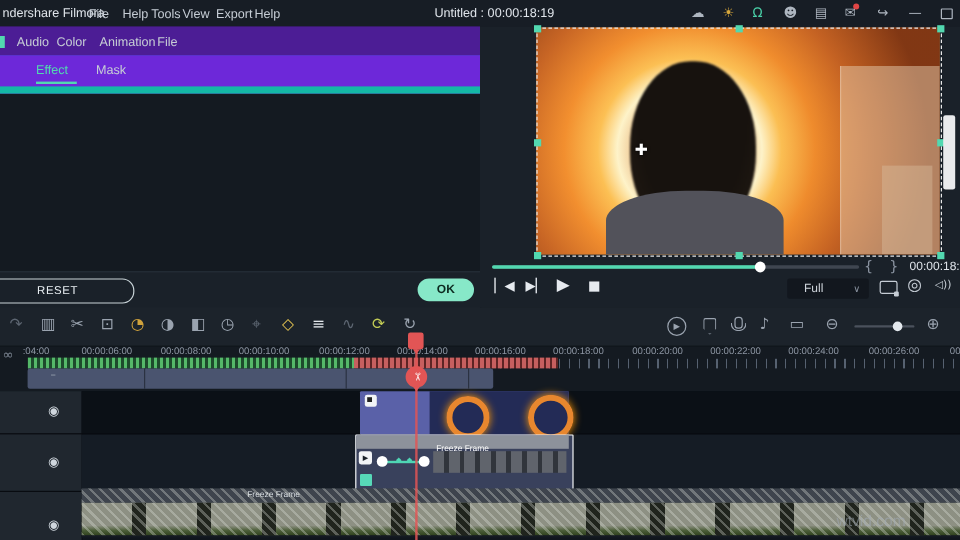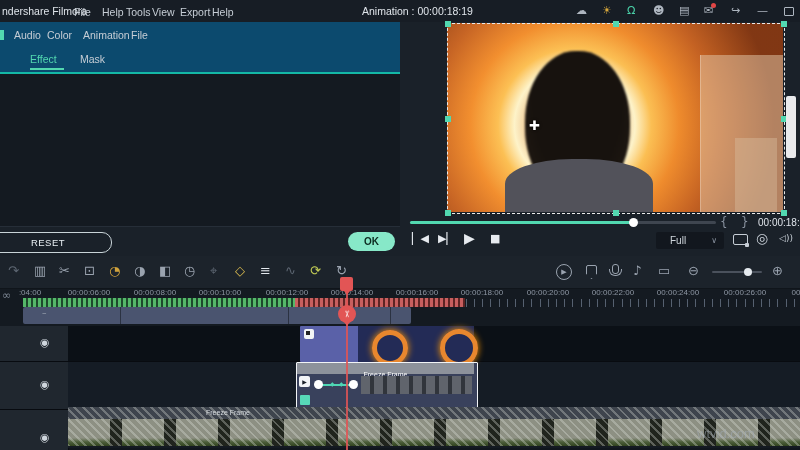--- a/index.html
+++ b/index.html
@@ -8,23 +8,23 @@
   .a{position:absolute;}
   .txt{color:#c6cdd5;font-size:10.5px;line-height:1;}
   .ic{position:absolute;font-family:"DejaVu Sans","Liberation Sans",sans-serif;line-height:1;color:#9aa3af;}
   
   #titlebar{left:0;top:0;width:800px;height:22px;background:#171d25;}
   .menu{position:absolute;top:6px;color:#c6cdd5;font-size:10.5px;cursor:default;}
   .ticon{top:5px;font-size:11px;}
   .badge::after{content:"";position:absolute;right:-3px;top:-2px;width:5px;height:5px;background:#e04545;border-radius:50%;}
   .i-restore{top:7px;width:8px;height:7px;border:1.1px solid #aeb6c0;border-radius:1px;}
   
-  #tabrow{left:0;top:22px;width:400px;height:24px;background:#0c4a6e;border-bottom:5px solid #0369a1;}
+  #tabrow{left:0;top:22px;width:400px;height:24px;background:#4c1d95;border-bottom:5px solid #0369a1;}
   .tab{position:absolute;top:7px;color:#c6cdd5;font-size:10.5px;}
-  #subtabrow{left:0;top:46px;width:400px;height:26px;background:#0c4a6e;border-bottom:2px solid #14b8a6;}
+  #subtabrow{left:0;top:46px;width:400px;height:26px;background:#6d28d9;border-bottom:6px solid #14b8a6;}
   #effectpanel{left:0;top:72px;width:400px;height:154px;background:#1d232b;border-right:1px solid #0d1117;}
   #slidercard{left:8px;top:24px;width:384px;height:78px;background:#232a33;border-radius:2px;}
   .strack{position:absolute;height:2px;background:#555e6a;border-radius:1px;}
   .sfill{position:absolute;height:2px;background:#cfd6dd;border-radius:1px;}
   .shandle{position:absolute;width:9px;height:9px;background:#f2f5f7;border-radius:50%;box-shadow:0 1px 2px rgba(0,0,0,.5);}
   .sval{position:absolute;width:38px;height:15px;background:#10151c;border:1px solid #3a424d;border-radius:2px;
         color:#dfe4ea;font-size:9px;line-height:15px;padding-left:8px;}
   #btnbar{left:0;top:226px;width:400px;height:30px;background:#1a2129;border-top:1px solid #262e38;border-right:1px solid #0d1117;}
   #resetbtn{left:-16px;top:5px;width:126px;height:19px;border:1.2px solid #c9d4d8;border-radius:10px;
             color:#e8eef2;font-size:9.5px;text-align:center;line-height:19px;letter-spacing:.5px;}
@@ -81,21 +81,21 @@
   #wm{color:rgba(160,170,180,.55);font-size:13px;}
 </style>
 </head>
 <body>
 
 <div id="stage">
 
   <div id="titlebar" class="a">
     <span class="a txt" style="left:2px;top:6px;color:#dfe4ea;">ndershare Filmora</span>
     <span id="menus"><span class="menu" style="left: 74px;">File</span><span class="menu" style="left: 102px;">Help</span><span class="menu" style="left: 126px;">Tools</span><span class="menu" style="left: 152px;">View</span><span class="menu" style="left: 180px;">Export</span><span class="menu" style="left: 212px;">Help</span></span>
-    <span class="a txt" style="left:362px;top:6px;color:#dfe4ea;">Animation : 00:00:18:19</span>
+    <span class="a txt" style="left:362px;top:6px;color:#dfe4ea;">Untitled : 00:00:18:19</span>
     <span id="ticons"><span class="ic ticon" style="color: rgb(174, 182, 192); left: 576px;">☁</span><span class="ic ticon" style="color: rgb(216, 168, 60); left: 602px;">☀</span><span class="ic ticon" style="color: rgb(74, 208, 168); left: 627px;">Ω</span><span class="ic ticon" style="color: rgb(174, 182, 192); left: 653px;">☻</span><span class="ic ticon" style="color: rgb(174, 182, 192); left: 679px;">▤</span><span class="ic ticon badge" style="color: rgb(174, 182, 192); left: 704px;">✉</span><span class="ic ticon" style="color: rgb(174, 182, 192); left: 731px;">↪</span><span class="ic ticon" style="color: rgb(174, 182, 192); left: 757px;">—</span><span class="ic ticon i-restore" style="left: 784px;"></span></span>
   </div>
 
   <div id="tabrow" class="a">
     <span class="a" style="left:0;top:8px;width:4px;height:10px;background:#52d8b0;"></span>
     <span id="tabs"><span class="tab" style="left: 14px;">Audio</span><span class="tab" style="left: 47px;">Color</span><span class="tab" style="left: 83px;">Animation</span><span class="tab" style="left: 131px;">File</span></span>
   </div>
   <div id="subtabrow" class="a">
     <span class="tab" style="left:30px;color:#52d8b0;">Effect</span>
     <span class="tab" style="left:80px;">Mask</span>

